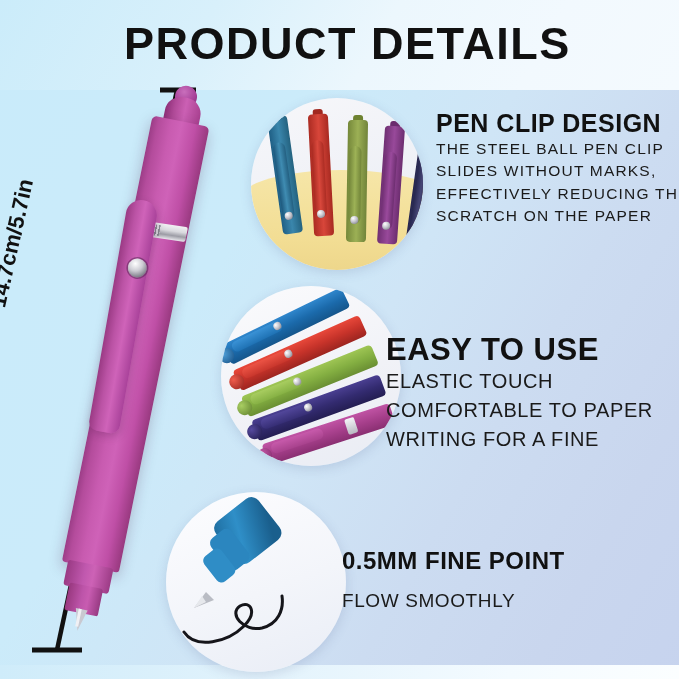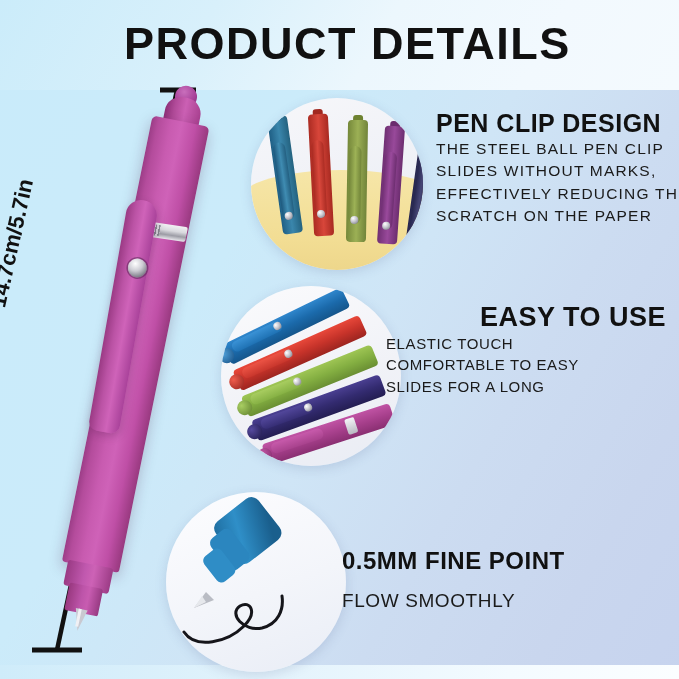--- a/index.html
+++ b/index.html
@@ -147,22 +147,22 @@
     letter-spacing:.5px;white-space:nowrap;line-height:1.1;
   }
   .feat p{margin:0;}
   .feat .line{
     font-size:15.5px;color:#1a1a1a;letter-spacing:1.2px;
     line-height:1.46;white-space:nowrap;
   }
   #feat1{left:436px;top:110px;}
   #feat1 h2{font-size:25px;}
   #feat2{left:386px;top:303px;}
-  #feat2 h2{font-size:27px;text-align:right;width:280px;}
-  #feat2 .line{font-size:15px;letter-spacing:.6px;line-height:1.44;}
+  #feat2 h2{font-size:31px;text-align:left;width:280px;margin-top:30px;}
+  #feat2 .line{font-size:20px;letter-spacing:.6px;line-height:1.44;}
   #feat3{left:342px;top:548px;}
   #feat3 h2{font-size:24px;}
   #feat3 .line{font-size:19px;letter-spacing:.6px;margin-top:13px;}
 </style>
 </head>
 <body>
 
 <div id="stage">
 
   <div class="top-wash"></div>
@@ -272,22 +272,22 @@
       <div class="lp-clip" style="background:linear-gradient(180deg,#c75aab,#a8428d);"></div>
       <div class="lp-riv" style="left:86px;background:linear-gradient(180deg,#f4f4f7,#b9b9c2);
                 width:10px;height:16px;top:2px;border-radius:2px;"></div>
       <div class="lp-cap" style="background:radial-gradient(circle at 35% 30%,#c65aa9,#7d2868);"></div>
     </div>
   </div>
 
   <div class="feat" id="feat2">
     <h2>EASY TO USE</h2>
     <p class="line">ELASTIC TOUCH</p>
-    <p class="line">COMFORTABLE TO EASY</p>
-    <p class="line">SLIDES FOR A LONG</p>
+    <p class="line">COMFORTABLE TO PAPER</p>
+    <p class="line">WRITING FOR A FINE</p>
   </div>
 
   <div class="circle" id="circle3">
     <svg width="180" height="180" viewBox="0 0 180 180">
       <defs>
         <linearGradient id="nibg" x1="0" y1="0" x2="1" y2="0.4">
           <stop offset="0" stop-color="#1d6b9d"></stop>
           <stop offset="0.45" stop-color="#2f8fc8"></stop>
           <stop offset="1" stop-color="#1a5f8d"></stop>
         </linearGradient>

